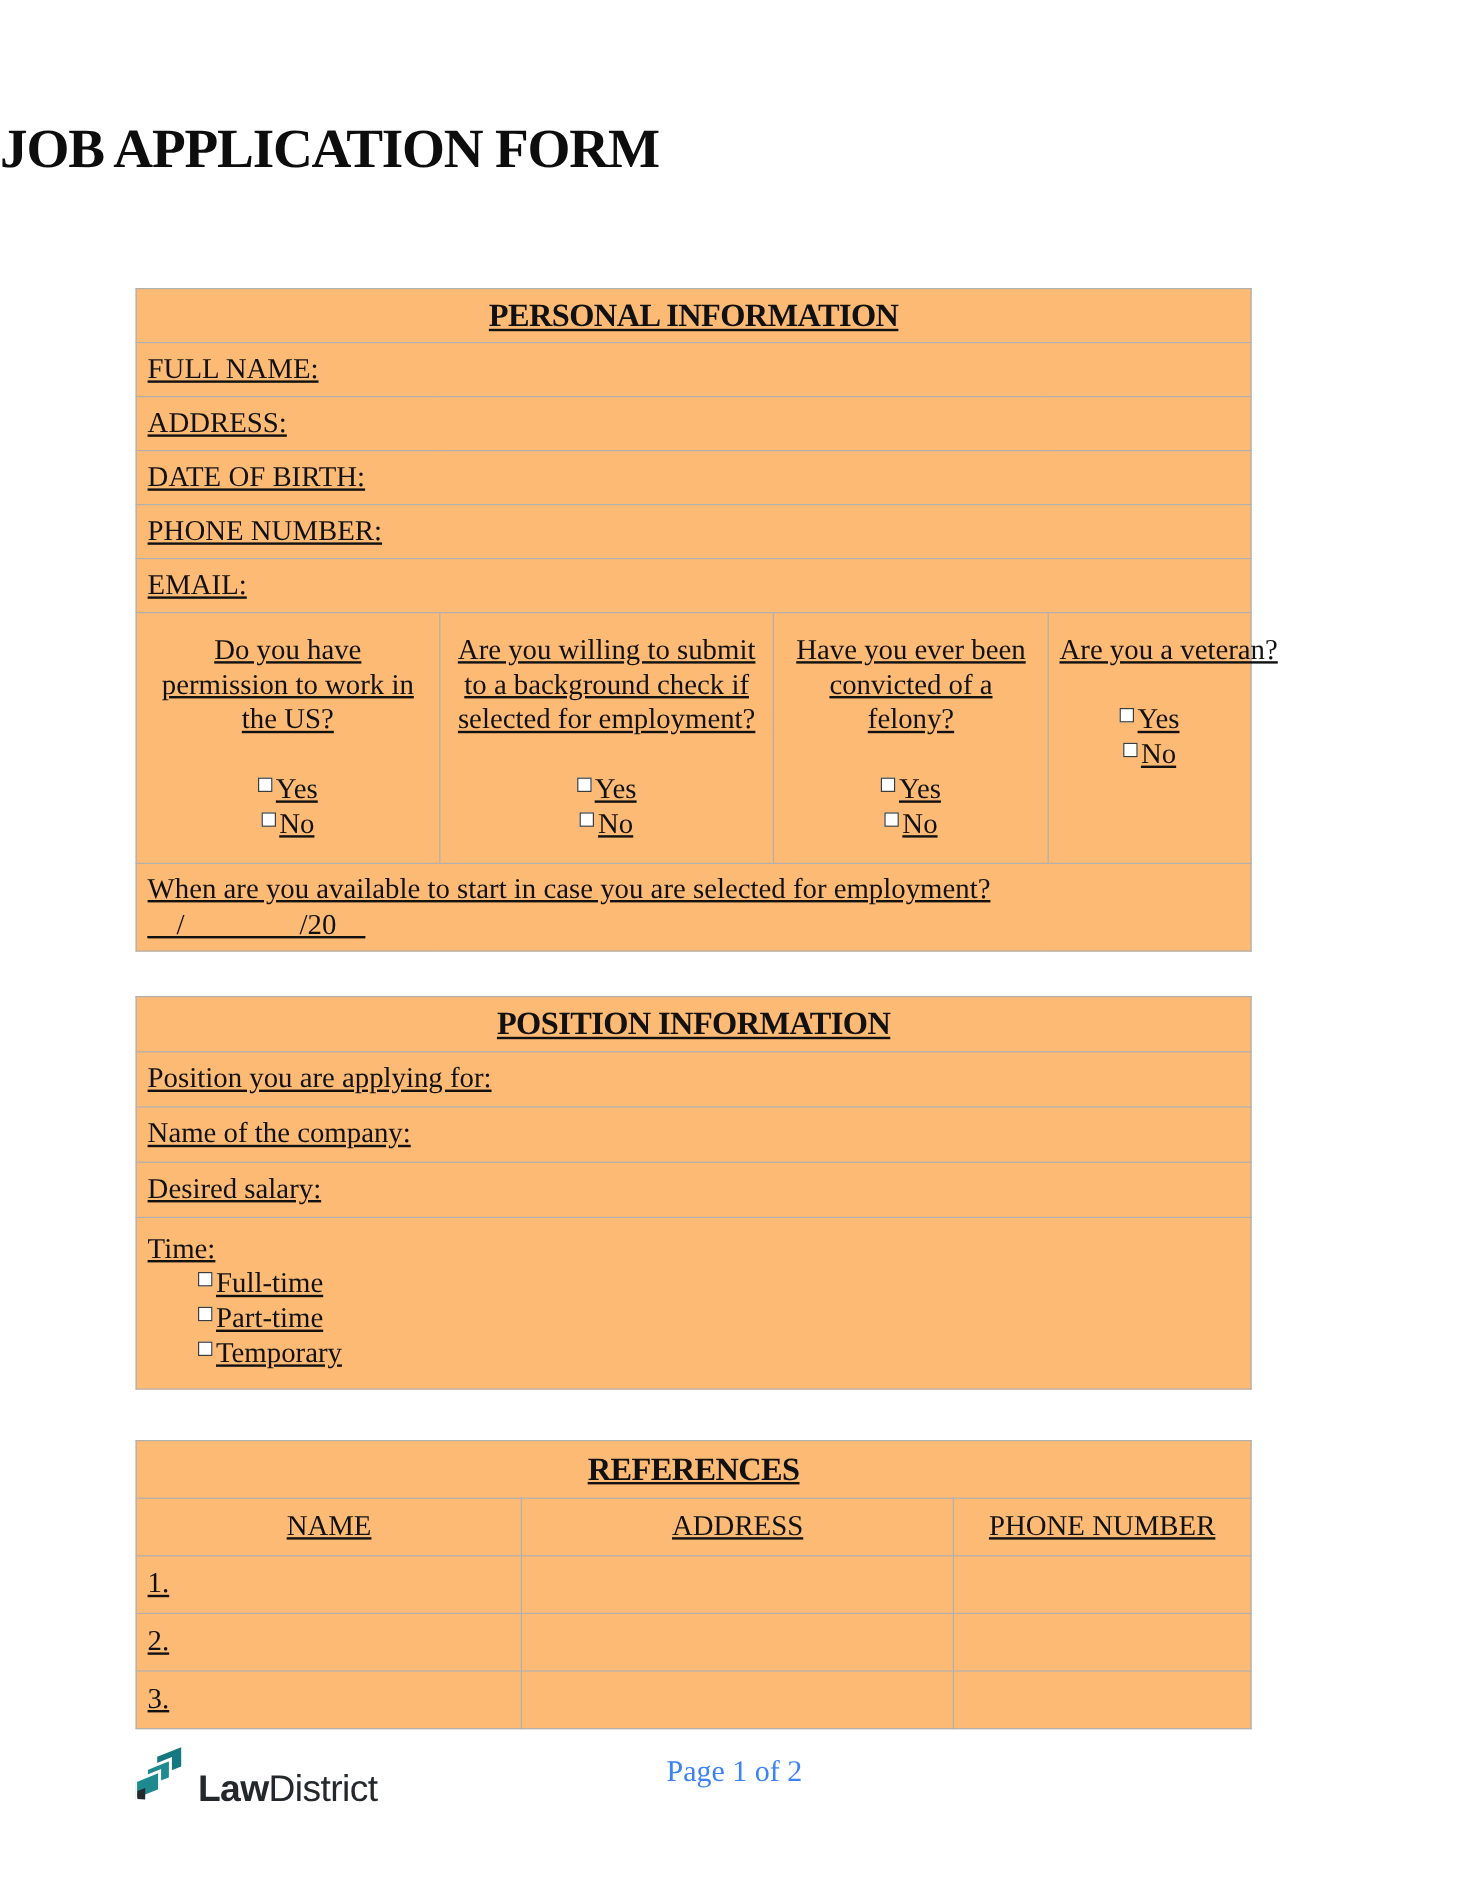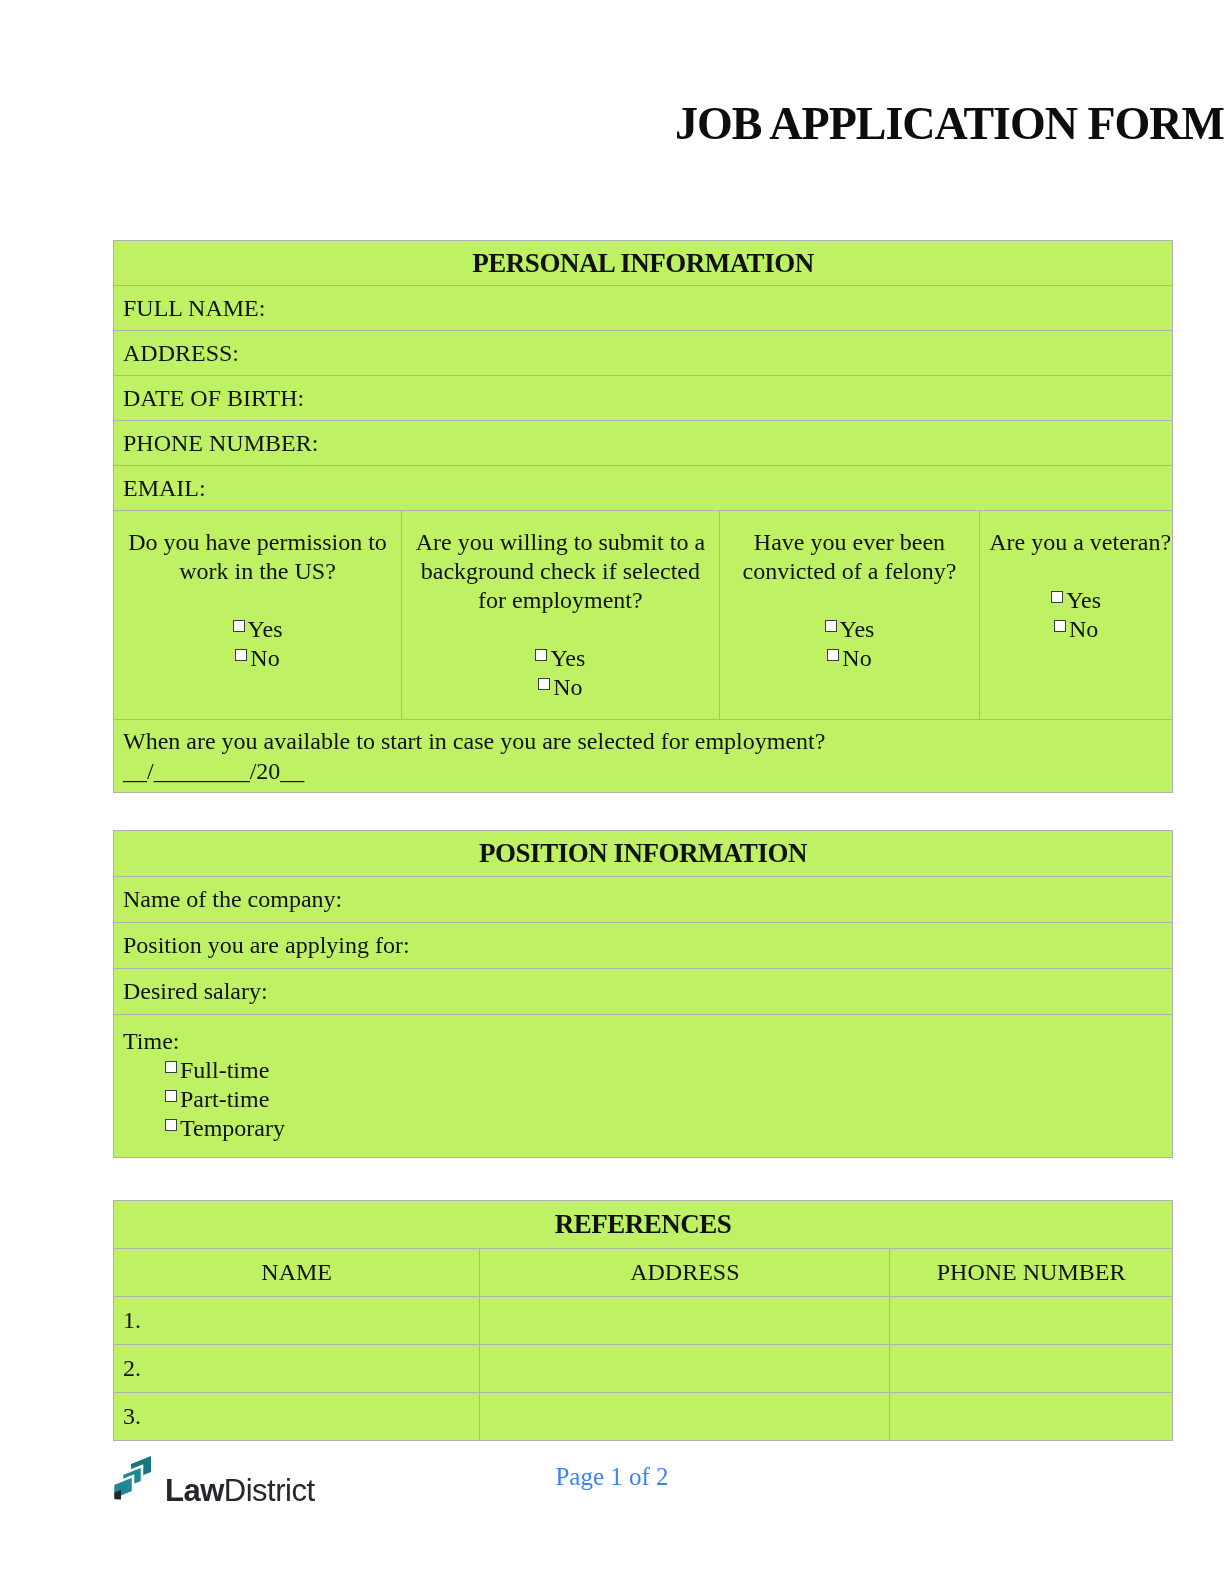--- a/index.html
+++ b/index.html
@@ -4,25 +4,25 @@
 <style>
   * { margin:0; padding:0; box-sizing:border-box; }
   html,body { background:#ffffff; }
   .page {
     position:relative; width:1224px; height:1584px; background:#ffffff;
     font-family:"Liberation Serif","DejaVu Serif",serif; color:#111111;
     overflow:hidden;
   }
 
   .title {
-    position:absolute; top:97px; left:0; width:1224px; text-align:right;
+    position:absolute; top:97px; left:0; width:1224px; text-align:left;
     font-size:46px; font-weight:bold; letter-spacing:-1px; color:#0d0d0d;
   }
 
-  table { border-collapse:collapse; table-layout:fixed; width:1060px; background:#bef264; }
+  table { border-collapse:collapse; table-layout:fixed; width:930px; background:#fdba74;text-decoration:underline; }
   td { border:1px solid #b0b0b0; font-size:24px; vertical-align:middle; }
 
   .t1 { position:absolute; top:240px; left:113px; }
   .t2 { position:absolute; top:830px; left:113px; }
   .t3 { position:absolute; top:1200px; left:113px; }
 
   tr.hrow { height:45px; }
   tr.hrow td { text-align:center; font-weight:bold; font-size:27px; letter-spacing:-0.5px; }
   tr.frow { height:45px; }
   tr.frow td { padding-left:9px; }
@@ -135,24 +135,24 @@
     </tr>
   </tbody>
     </table>
 
   <table class="t2">
     <tbody>
         <tr class="hrow">
           <td>POSITION INFORMATION</td>
         </tr>
     <tr class="frow">
+          <td><span>Position you are applying for:</span></td>
+        </tr>
+    <tr class="frow">
           <td><span>Name of the company:</span></td>
-        </tr>
-    <tr class="frow">
-          <td><span>Position you are applying for:</span></td>
         </tr>
     <tr class="frow">
           <td><span>Desired salary:</span></td>
         </tr>
     <tr class="trow">
       <td>
         <div>Time:</div>
         <div class="time-opts">
           <div class="opt"><span class="cb"></span><span>Full-time</span></div>
           <div class="opt"><span class="cb"></span><span>Part-time</span></div>

